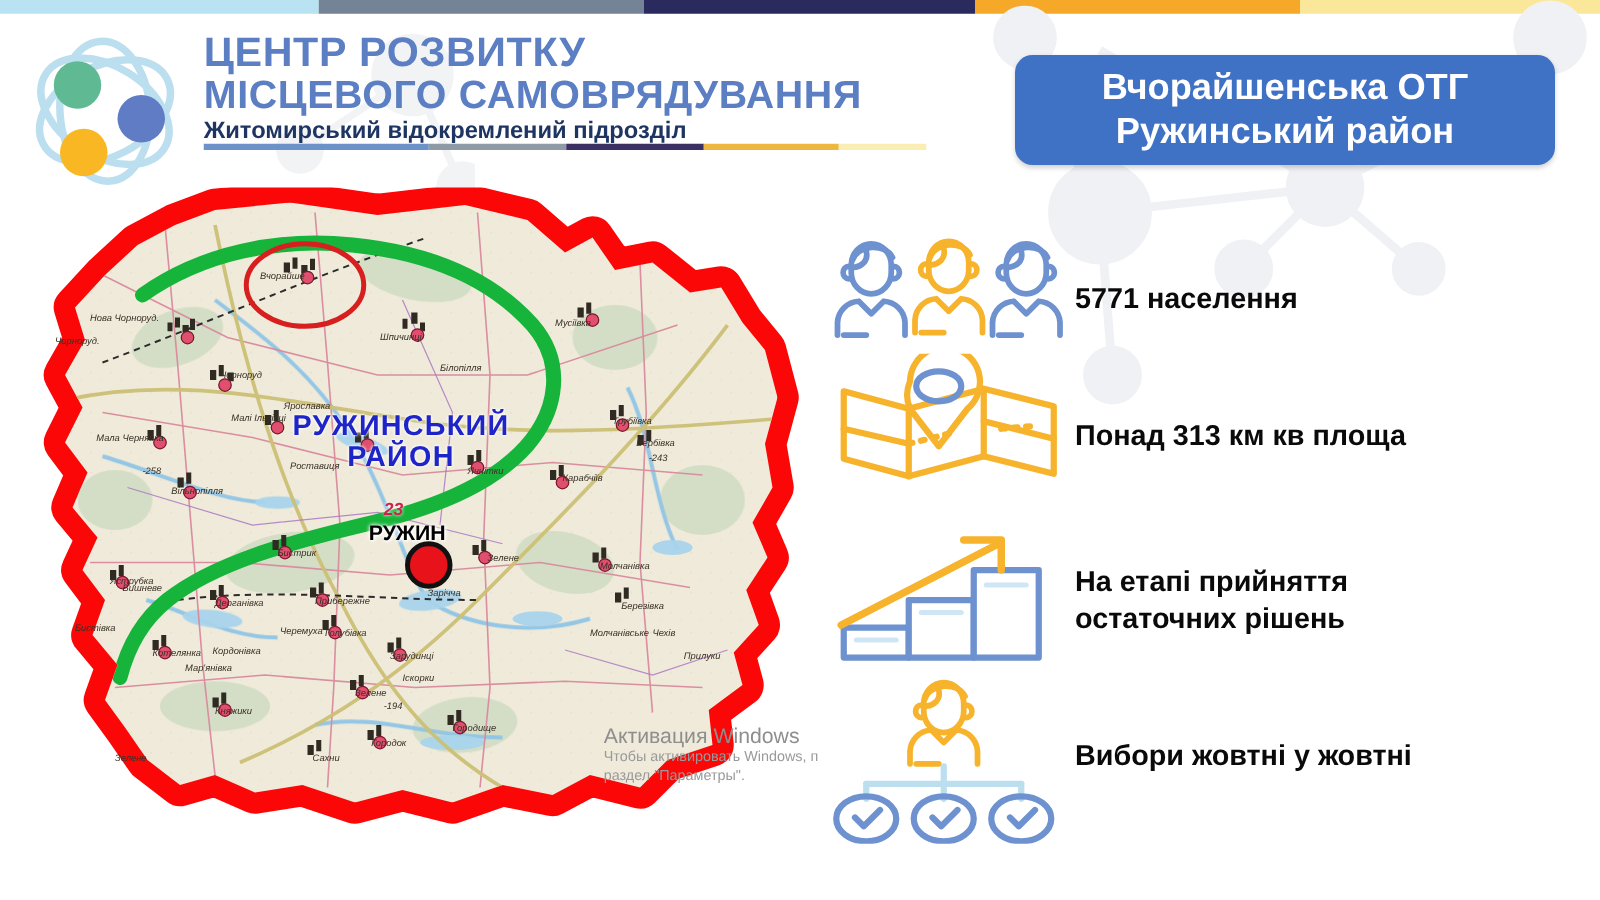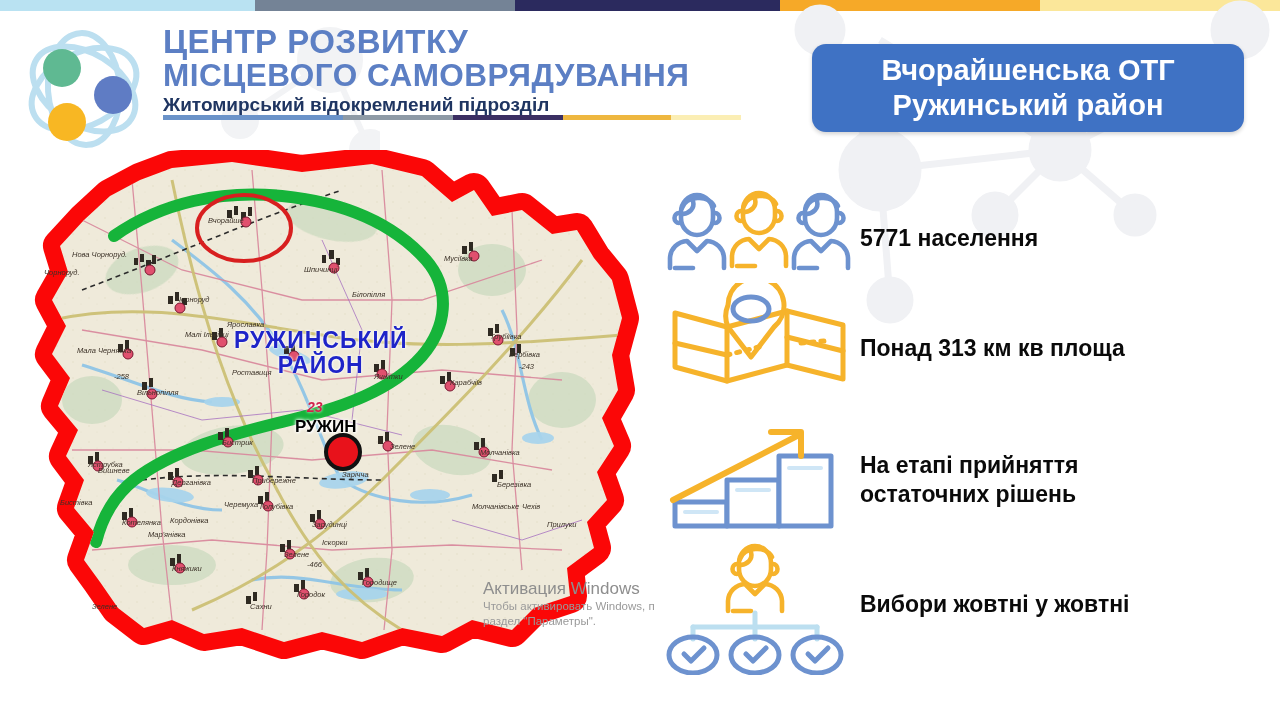--- a/index.html
+++ b/index.html
@@ -395,21 +395,21 @@
       <div class="vil" style="left: 126px; top: 380px;">Мар'янівка</div>
       <div class="vil" style="left: 290px; top: 370px;">Зарудинці</div>
       <div class="vil" style="left: 525px; top: 370px;">Прилуки</div>
       <div class="vil" style="left: 300px; top: 388px;">Іскорки</div>
       <div class="vil" style="left: 262px; top: 400px;">Зелене</div>
       <div class="vil" style="left: 150px; top: 414px;">Княжики</div>
       <div class="vil" style="left: 340px; top: 428px;">Городище</div>
       <div class="vil" style="left: 70px; top: 452px;">Зелене</div>
       <div class="vil" style="left: 228px; top: 452px;">Сахни</div>
       <div class="vil" style="left: 275px; top: 440px;">Городок</div>
-      <div class="vil" style="left: 285px; top: 410px;">-466</div>
+      <div class="vil" style="left: 285px; top: 410px;">-194</div>
     </div>
 </div>
 
 <div id="wmark">
   <div class="w1">Активация Windows</div>
   <div class="w2">Чтобы активировать Windows, п</div>
   <div class="w2">раздел "Параметры".</div>
 </div>
 
 <div class="info-row" id="row-pop">

